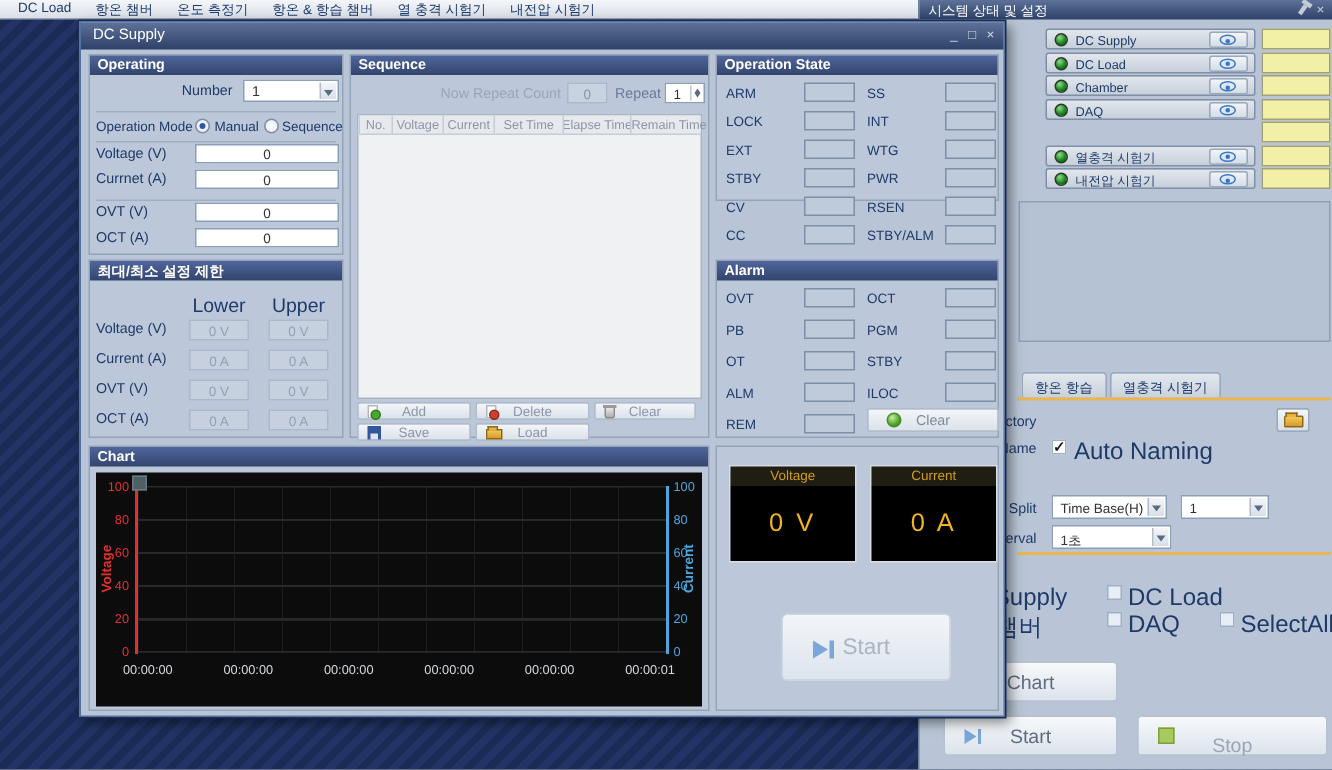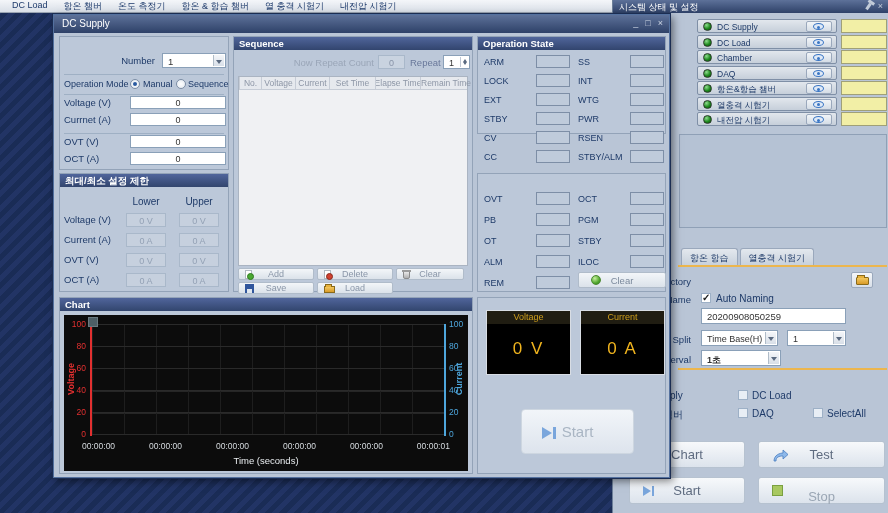--- a/index.html
+++ b/index.html
@@ -62,21 +62,21 @@
     background:#e8b23c; border:1px solid #8a6a1a; border-bottom:none; }
   .sel { position:absolute; height:16px; background:#fff; border:1px solid #8aa0b8;
     font-size:9px; color:#333; padding:2.5px 0 0 5px; white-space:nowrap; overflow:hidden; }
   .dda { position:absolute; right:1px; top:1px; bottom:1px; width:11px;
     background:linear-gradient(#f4f6f9,#d8dfe8); border-left:1px solid #b0bcc8; }
   .dda::after { content:""; position:absolute; left:2px; top:5px;
     border-left:3px solid transparent; border-right:3px solid transparent; border-top:4px solid #5a6a80; }
 
   .ckb { position:absolute; width:10px; height:10px; background:#e8eef5; border:1px solid #9db0c6; }
   .ckmark { position:absolute; left:0; top:-2px; font-size:10px; font-weight:bold; color:#1a1a1a; }
-  .cklbl { position:absolute; font-size:10px; color:#1e3a68; white-space:nowrap; }
+  .cklbl { position:absolute; font-size:16px; color:#1e3a68; white-space:nowrap; }
 
   .pbtn { position:absolute; height:27px; border:1px solid #b6c2d0; border-radius:3px;
     background:linear-gradient(#f7f9fb,#dce3ec); display:flex; align-items:center; justify-content:center;
     font-size:13px; color:#5f6c80; }
   .pbtn .bicon { position:absolute; left:13px; top:7px; }
   .dim { color:#9aa6b4;margin-top:12px; }
   .stopsq { width:11px; height:11px; background:#a8c860; border:1px solid #7aa040; display:block; }
   .playto { display:flex; align-items:center; }
   .playto .tri { width:0; height:0; border-top:5px solid transparent; border-bottom:5px solid transparent; border-left:8px solid #7aa6dc; }
   .playto .bar { width:2px; height:10px; background:#7aa6dc; margin-left:1px; }
@@ -106,21 +106,21 @@
   .ofields .frow:nth-child(3) { margin-top:9px; }
   .flbl { position:absolute; left:0; top:1px; font-size:9.5px; color:#1e3a68; white-space:nowrap; }
   .finp { position:absolute; left:66px; top:0; width:96px; height:13px; background:#fff;
     border:1px solid #8aa0b8; font-size:9px; color:#333; text-align:center; padding-top:1px; }
 
   .lrows { position:absolute; left:4px; right:4px; top:26px; }
   .lrow { position:relative; height:14px; margin-bottom:6px; }
   .ldis { position:absolute; top:0; width:40px; height:14px; background:#c6d0de;
     border:1px solid #a9b8ca; color:#93a1b5; font-size:9px; text-align:center; padding-top:2px; }
   .ldis.lo { left:62px; } .ldis.up { left:115px; }
-  .colhdr { position:absolute; top:9px; width:40px; text-align:center; font-size:10px; color:#1e3a68; }
+  .colhdr { position:absolute; top:9px; width:40px; text-align:center; font-size:13px; color:#1e3a68; }
 
   
   .graylbl { color:#9aa6b8 !important; }
   .seqfield { position:absolute; width:27px; height:14px; font-size:9px; text-align:center; padding-top:2px; }
   .nrval { background:#c9d3e0; border:1px solid #a9b8ca; color:#8894a8; }
   .spin { background:#fff; border:1px solid #8aa0b8; color:#333; text-align:left; padding-left:5px; }
   .sparr { position:absolute; right:1px; top:1px; bottom:1px; width:8px; border-left:1px solid #c0c8d4; }
   .sparr::before { content:""; position:absolute; left:1.5px; top:2px;
     border-left:2.5px solid transparent; border-right:2.5px solid transparent; border-bottom:3px solid #5a6a80; }
   .sparr::after { content:""; position:absolute; left:1.5px; bottom:2px;
@@ -256,27 +256,20 @@
         <span class="devbtn">
           <span class="led"></span>
           <span class="devlbl">DAQ</span>
           <span class="eyebtn">
             <span class="eye"></span>
           </span>
         </span>
         <span class="devval"></span>
       </div>
         <div class="devrow">
-        <span class="devbtn">
-          <span class="led"></span>
-          <span class="devlbl">항온&amp;항습 챔버</span>
-          <span class="eyebtn">
-            <span class="eye"></span>
-          </span>
-        </span>
         <span class="devval"></span>
       </div>
         <div class="devrow">
         <span class="devbtn">
           <span class="led"></span>
           <span class="devlbl">열충격 시험기</span>
           <span class="eyebtn">
             <span class="eye"></span>
           </span>
         </span>
@@ -307,62 +300,53 @@
     <div class="foldbtn">
       <span class="folder"></span>
     </div>
 
     <div class="rlabel" style="top:294px;">Name</div>
     <span class="ckb" style="left:88px; top:293px; background:#fff;">
       <span class="ckmark">✓</span>
     </span>
     <span class="cklbl" style="left:103px; top:293px;">Auto Naming</span>
 
-    <div class="rinput" style="top:308px;">20200908050259</div>
 
     <div class="rlabel" style="top:334px;">File Split</div>
     <div class="sel" style="left:88px; top:330px; width:77px;">
       <span>Time Base(H)</span>
       <span class="dda"></span>
     </div>
     <div class="sel" style="left:174px; top:330px; width:59px;">
       <span>1</span>
       <span class="dda"></span>
     </div>
 
     <div class="rlabel" style="top:354px;">Interval</div>
-    <div class="sel" style="left:88px; top:350px; width:80px;font-weight:bold;">
+    <div class="sel" style="left:88px; top:350px; width:80px;">
       <span>1초</span>
       <span class="dda"></span>
     </div>
 
     <div class="orange" style="top:368px;"></div>
 
     <span class="ckb" style="left:8px; top:390px;"></span>
     <span class="cklbl" style="left:22px; top:390px;">DC Supply</span>
     <span class="ckb" style="left:125px; top:390px;"></span>
     <span class="cklbl" style="left:139px; top:390px;">DC Load</span>
 
     <span class="ckb" style="left:36px; top:408px;"></span>
     <span class="cklbl" style="left:50px; top:408px;">챔버</span>
     <span class="ckb" style="left:125px; top:408px;"></span>
     <span class="cklbl" style="left:139px; top:408px;">DAQ</span>
     <span class="ckb" style="left:200px; top:408px;"></span>
     <span class="cklbl" style="left:214px; top:408px;">SelectAll</span>
 
     <div class="pbtn" style="left:16px; top:441px; width:116px;">
       <span>Chart</span>
-    </div>
-    <div class="pbtn" style="left:145px; top:441px; width:127px;">
-      <span class="bicon">
-        <svg width="17" height="13" viewBox="0 0 17 13">
-            <path d="M2 12 C2 6 8 4 11 4 L11 1 L16 5.5 L11 10 L11 7 C7 7 4 8 4 12 Z" fill="#8db8ea" stroke="#4a7ec0" stroke-width="0.8"></path>
-          </svg>
-      </span>
-      <span>Test</span>
     </div>
     <div class="pbtn" style="left:16px; top:477px; width:116px;">
       <span class="bicon playto" style="top:8px;">
         <span class="tri"></span>
           <span class="bar"></span>
       </span>
       <span>Start</span>
     </div>
     <div class="pbtn" style="left:145px; top:477px; width:127px;">
       <span class="bicon">
@@ -376,20 +360,21 @@
     <div class="wintitle">
       <span>DC Supply</span>
       <span class="winbtns">
         <span>_</span>
         <span>□</span>
         <span>×</span>
       </span>
     </div>
 
     <div class="group" style="left:5px; top:21px; width:170px; height:134px;">
+      <div class="ghead">Operating</div>
       <div class="gbody">
         <div class="nlbl" style="left:0; top:5px; width:95px; text-align:right;">Number</div>
         <div class="dd" style="left:102px; top:3px; width:64px; height:15px;">
           <span>1</span>
           <span class="dda"></span>
         </div>
         <div class="sep" style="top:24px;"></div>
 
         <div class="nlbl" style="left:4px; top:29px; font-size:9px;">Operation Mode</div>
         <span class="radio on" style="left:70px; top:29px;"></span>
@@ -562,20 +547,21 @@
           </div>
             <div class="oscell">
             <span class="oslbl">STBY/ALM</span>
             <span class="osbox"></span>
           </div>
           </div>
       </div>
     </div>
 
     <div class="group" style="left:423px; top:158px; width:189px; height:119px;">
+      <div class="ghead">Alarm</div>
       <div class="gbody">
         <div class="osgrid" style="top:5px; grid-auto-rows:21px;">
 
         <div class="oscell">
             <span class="oslbl">OVT</span>
             <span class="osbox"></span>
           </div>
             <div class="oscell">
             <span class="oslbl">OCT</span>
             <span class="osbox"></span>
@@ -654,21 +640,20 @@
           <div class="axtitle" style="left:365px; color:#4ea6dc;">Current</div>
           <div class="xticks">
 
           <span class="xt">00:00:00</span>
               <span class="xt">00:00:00</span>
               <span class="xt">00:00:00</span>
               <span class="xt">00:00:00</span>
               <span class="xt">00:00:00</span>
               <span class="xt">00:00:01</span>
             </div>
-          <div class="xlabel">Time (seconds)</div>
         </div>
       </div>
     </div>
 
     <div class="group" style="left:423px; top:282px; width:189px; height:177px;">
       <div class="mon" style="left:8px;">
         <div class="monh">Voltage</div>
         <div class="monv">0 V</div>
       </div>
       <div class="mon" style="left:102px;">

